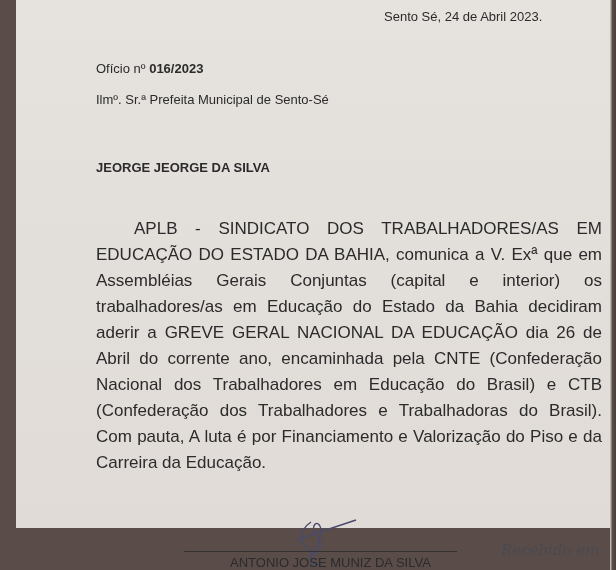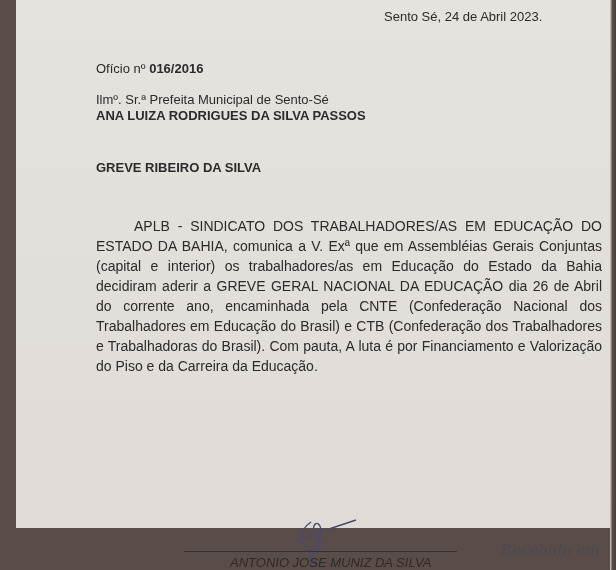--- a/index.html
+++ b/index.html
@@ -8,38 +8,37 @@
     background:linear-gradient(180deg,#e6e2de 0%,#e3dfdb 40%,#e0dbd7 100%); color:#2b2b2b; }
   .edge { position:absolute; right:0; top:0; width:6px; height:570px; background:linear-gradient(90deg,#d8d2cd,#5a4d49 40%,#4a3f3b); }
   .t { position:absolute; white-space:nowrap; font-size:13px; }
   .b { font-weight:bold; }
   .date { left:368px; top:9px; }
   .oficio { left:80px; top:61px; }
   .exma { left:80px; top:92px; }
   .ana { left:80px; top:108px; }
   .att { left:80px; top:143px; }
   .jeorge { left:80px; top:160px; }
-  .body-p { position:absolute; left:80px; top:216px; width:506px; font-size:14px; line-height:20px; text-align:justify; text-indent:38px; }
+  .body-p { position:absolute; left:80px; top:216px; width:506px; font-size:17px; line-height:26px; text-align:justify; text-indent:38px; }
   .closing { left:257px; top:462px; }
   .sig-line { position:absolute; left:168px; top:551px; width:273px; height:1px; background:#333; }
-  .sig-name { left:214px; top:555px;font-style:italic; }
+  .sig-name { left:214px; top:555px; }
   .signature { position:absolute; left:275px; top:512px; }
   .received { position:absolute; left:485px; top:541px; font-family:"DejaVu Serif", serif; font-style:italic; font-size:15px; color:#4a4a52; white-space:nowrap; }
 </style>
 </head>
 <body>
 
 <div class="paper">
   <div class="t date">Sento Sé, 24 de Abril 2023.</div>
   <div class="t oficio">
-    <span>Ofício nº </span><span class="b">016/2016</span>
+    <span>Ofício nº </span><span class="b">016/2023</span>
   </div>
   <div class="t exma">Ilmº.  Sr.ª Prefeita Municipal de Sento-Sé</div>
-  <div class="t b ana">ANA LUIZA RODRIGUES DA SILVA PASSOS</div>
-  <div class="t b jeorge">GREVE RIBEIRO DA SILVA</div>
+  <div class="t b jeorge">JEORGE JEORGE DA SILVA</div>
 
   <div class="body-p"><span>APLB - SINDICATO DOS TRABALHADORES/AS EM EDUCAÇÃO DO ESTADO DA BAHIA</span><span>, comunica a V. Exª que em Assembléias Gerais Conjuntas (capital e interior) os trabalhadores/as em Educação do Estado da Bahia decidiram aderir a GREVE GERAL NACIONAL DA EDUCAÇÃO dia 26 de Abril do corrente ano, encaminhada pela CNTE (Confederação Nacional dos Trabalhadores em Educação do Brasil) e CTB (Confederação dos Trabalhadores e Trabalhadoras do Brasil). Com pauta, A luta é por Financiamento e Valorização do Piso e da Carreira da Educação.</span></div>
 
 
   <svg class="signature" width="80" height="60" viewBox="0 0 80 60">
     <path d="M20 10 C 5 20, 10 35, 22 40 C 30 44, 32 30, 25 22 C 18 14, 28 5, 30 18 C 32 30, 18 40, 20 55 M5 28 L 65 8 M22 40 C 15 48, 25 58, 32 50" stroke="#4a4a6a" stroke-width="1.4" fill="none"></path>
   </svg>
 
   <div class="sig-line"></div>
   <div class="t sig-name">ANTONIO JOSE MUNIZ DA SILVA</div>

